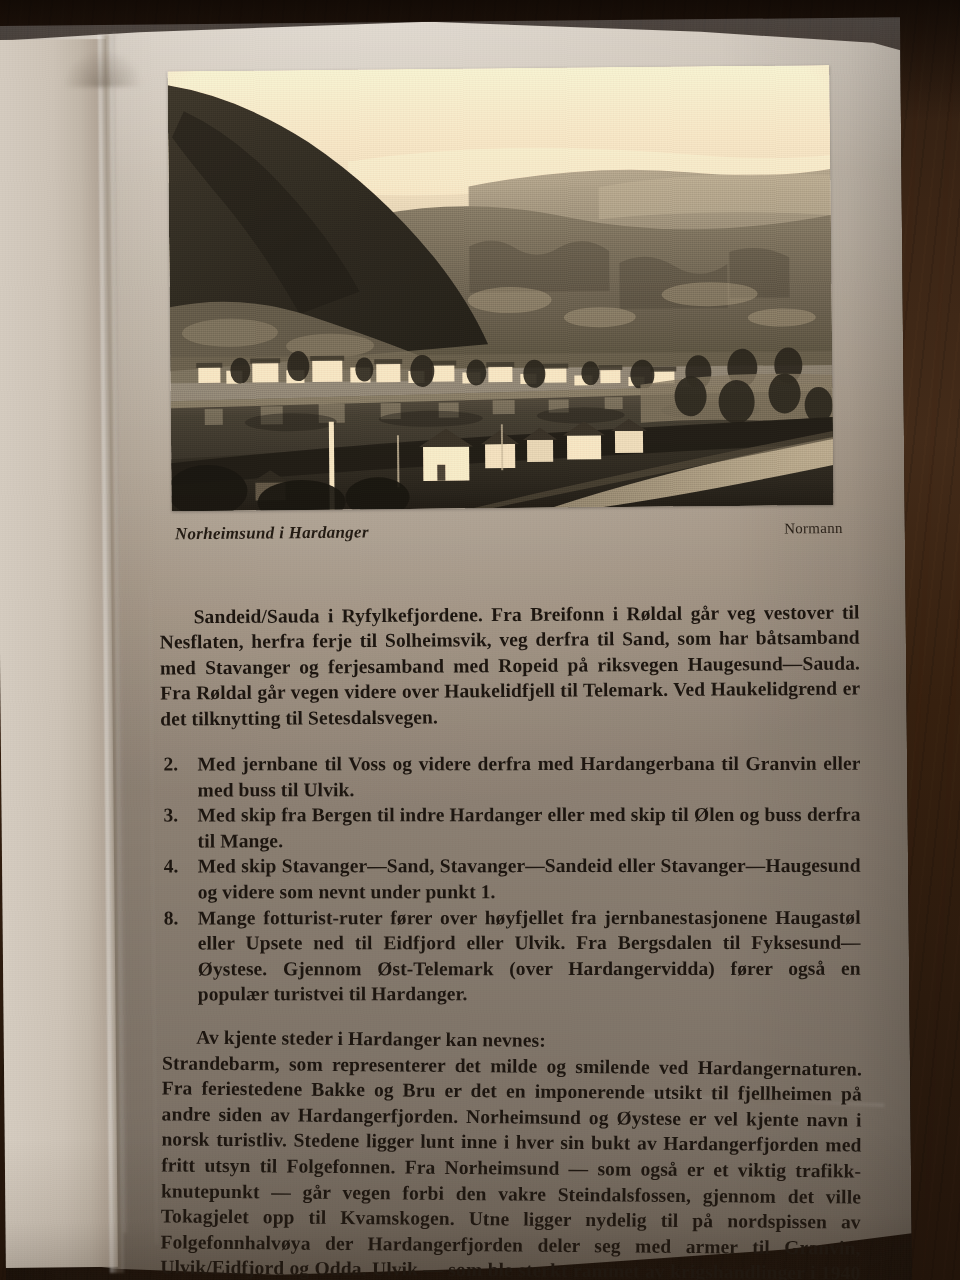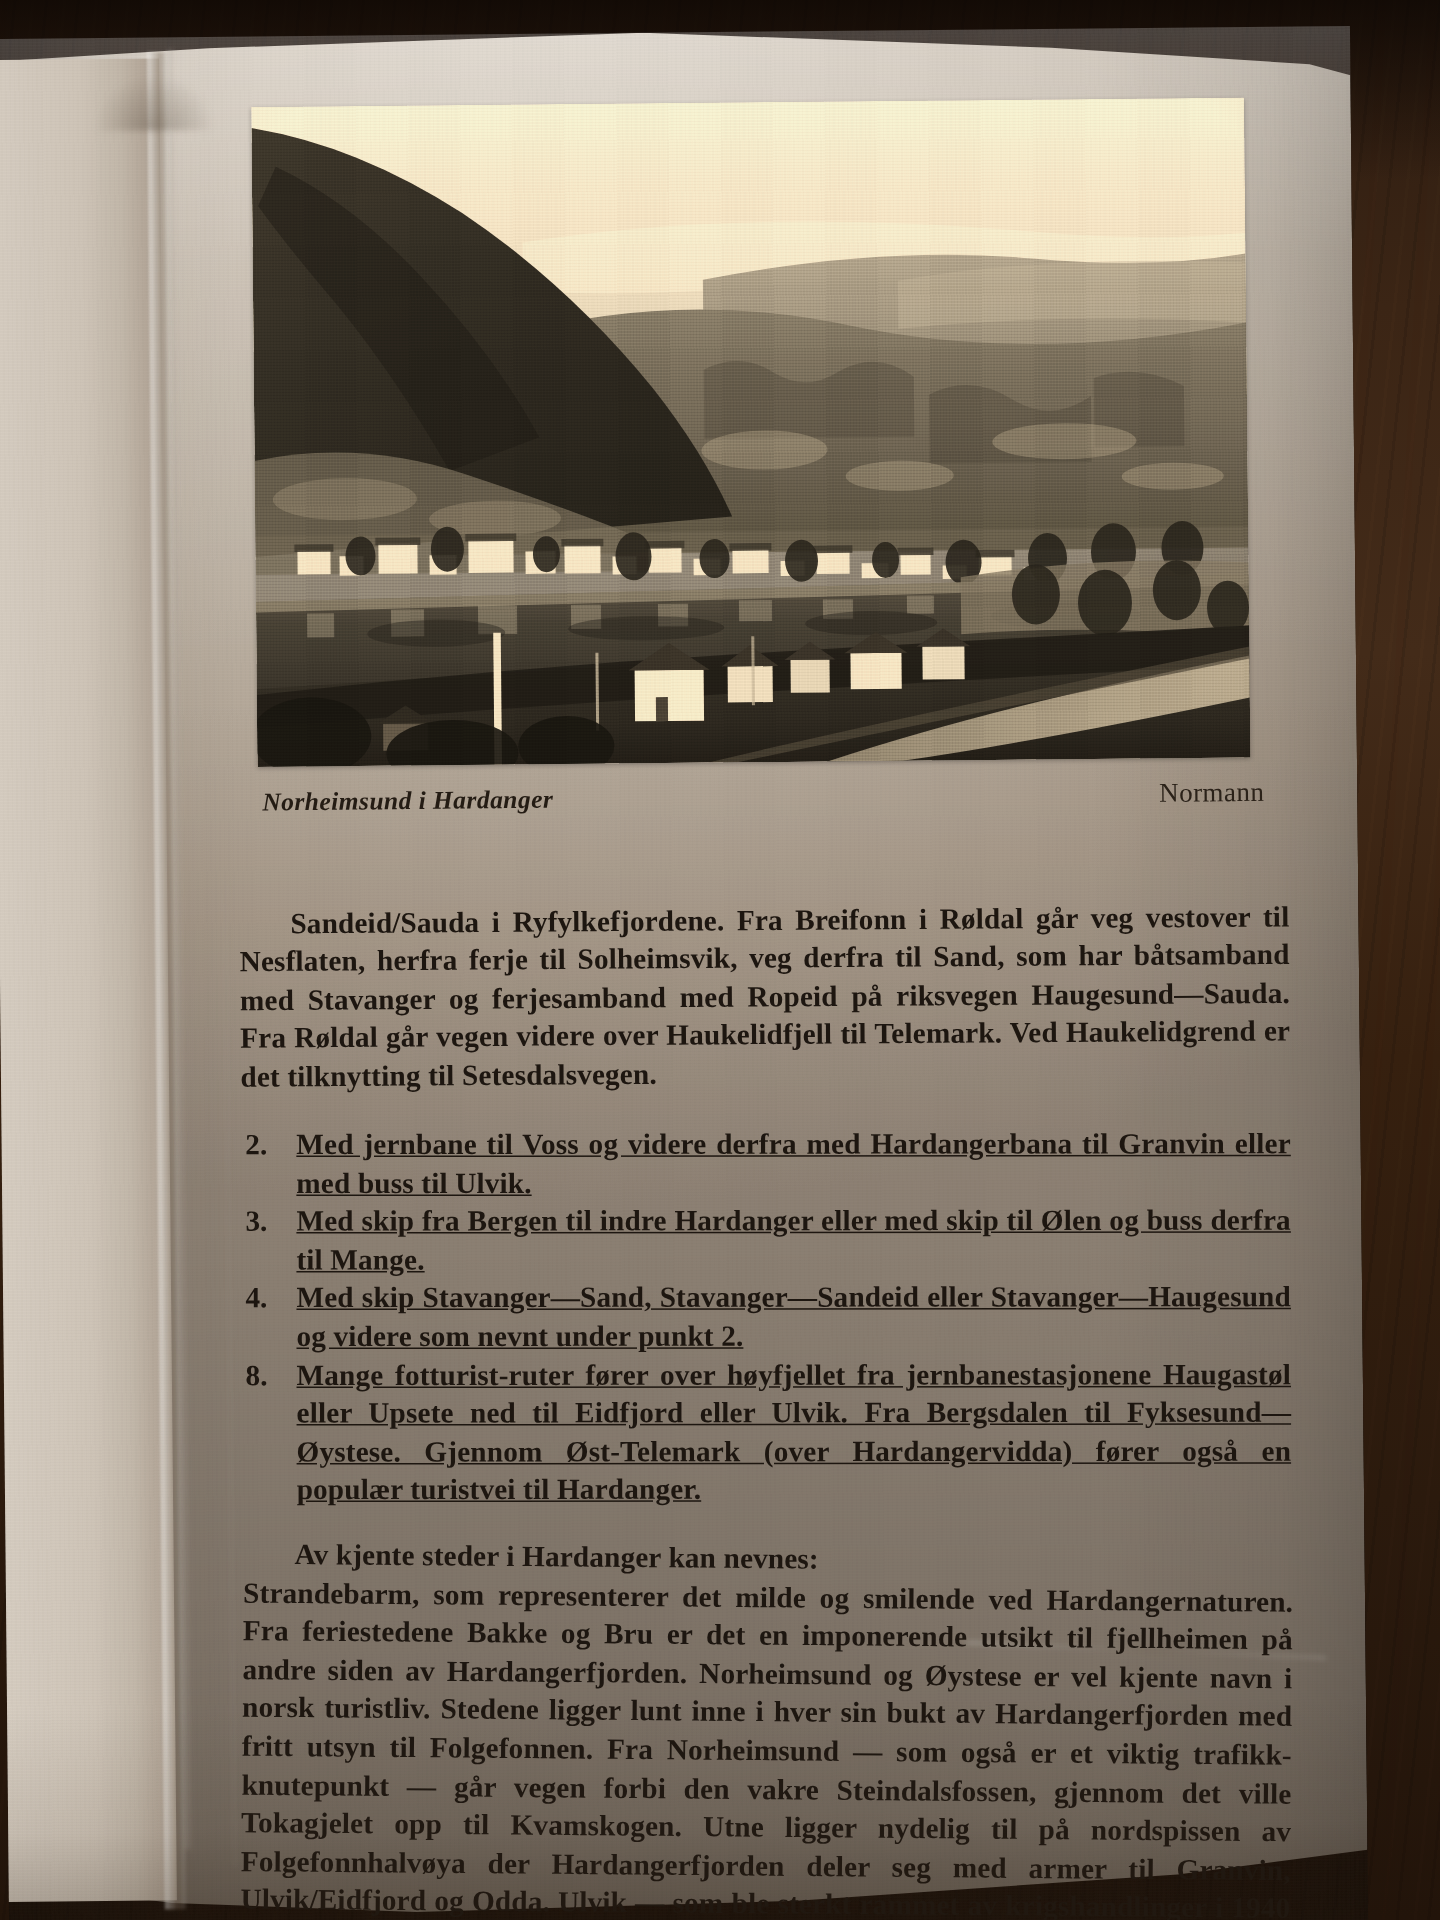--- a/index.html
+++ b/index.html
@@ -118,21 +118,21 @@
   
   #caption-row{
     position:absolute;left:176px;top:500px;width:668px;
     display:flex;justify-content:space-between;align-items:baseline;
   }
   #caption-title{
     font-style:italic;font-weight:700;font-size:17px;letter-spacing:.3px;
     color:#241c14;
   }
   #caption-credit{
-    font-size:18px;color:#2b2219;letter-spacing:.3px;
+    font-size:15px;color:#2b2219;letter-spacing:.3px;
   }
 
   
   #textblock{
     position:absolute;left:160px;top:560px;width:700px;
     color:#1d1610;
   }
   .para, .li-text{
     font-size:19.5px;line-height:25.6px;text-align:justify;
     text-justify:inter-word;
@@ -142,21 +142,21 @@
   #para-intro{ text-indent:34px; }
 
   ol.routes{list-style:none;margin:0;padding:0;}
   ol.routes li{
     display:flex;align-items:flex-start;gap:0;
   }
   .li-num{
     flex:0 0 34px;font-size:19.5px;line-height:25.6px;font-weight:600;
     padding-left:3px;
   }
-  .li-text{flex:1 1 auto;text-decoration:underline;}
+  .li-text{flex:1 1 auto;}
 
   #para-places{ margin-top:17px; }
   #para-places .lead{ display:block; text-indent:34px; }
 
   
   #textblock{ transform:rotate(0.15deg); transform-origin:left top; }
   #para-places{ transform:rotate(0.9deg); transform-origin:left top; }
   ol.routes{ transform:rotate(0.35deg); transform-origin:left top; }
 
   
@@ -393,21 +393,21 @@
         <li>
           <span class="li-num">2.</span>
           <span class="li-text">Med jernbane til Voss og videre derfra med Hardangerbana til Granvin eller med buss til Ulvik.</span>
         </li>
         <li>
           <span class="li-num">3.</span>
           <span class="li-text">Med skip fra Bergen til indre Hardanger eller med skip til Ølen og buss derfra til Mange.</span>
         </li>
         <li>
           <span class="li-num">4.</span>
-          <span class="li-text">Med skip Stavanger—Sand, Stavanger—Sandeid eller Stavanger—Haugesund og videre som nevnt under punkt 2.</span>
+          <span class="li-text">Med skip Stavanger—Sand, Stavanger—Sandeid eller Stavanger—Haugesund og videre som nevnt under punkt 1.</span>
         </li>
         <li>
           <span class="li-num">8.</span>
           <span class="li-text">Mange fotturist-ruter fører over høyfjellet fra jernbanestasjonene Haugastøl eller Upsete ned til Eidfjord eller Ulvik. Fra Bergsdalen til Fyksesund—Øystese. Gjennom Øst-Telemark (over Hardangervidda) fører også en populær turistvei til Hardanger.</span>
         </li>
       </ol>
 
       <p class="para" id="para-places">
         <span class="lead">Av kjente steder i Hardanger kan nevnes:</span><span>Strandebarm, som representerer det milde og smilende ved Hardangernaturen. Fra feriestedene Bakke og Bru er det en imponerende utsikt til fjellheimen på andre siden av Hardangerfjorden. Norheimsund og Øystese er vel kjente navn i norsk turistliv. Stedene ligger lunt inne i hver sin bukt av Hardangerfjorden med fritt utsyn til Folgefonnen. Fra Norheimsund — som også er et viktig trafikk-knutepunkt — går vegen forbi den vakre Steindalsfossen, gjennom det ville Tokagjelet opp til Kvamskogen. Utne ligger nydelig til på nordspissen av Folgefonnhalvøya der Hardangerfjorden deler seg med armer til Granvin, Ulvik/Eidfjord og Odda. Ulvik — som ble sterkt rammet av krigshandlinger i 1940 — er gjenreist og har på ny inntatt sin plass som ett av de store turiststeder på Vestlandet.</span>
       </p>

